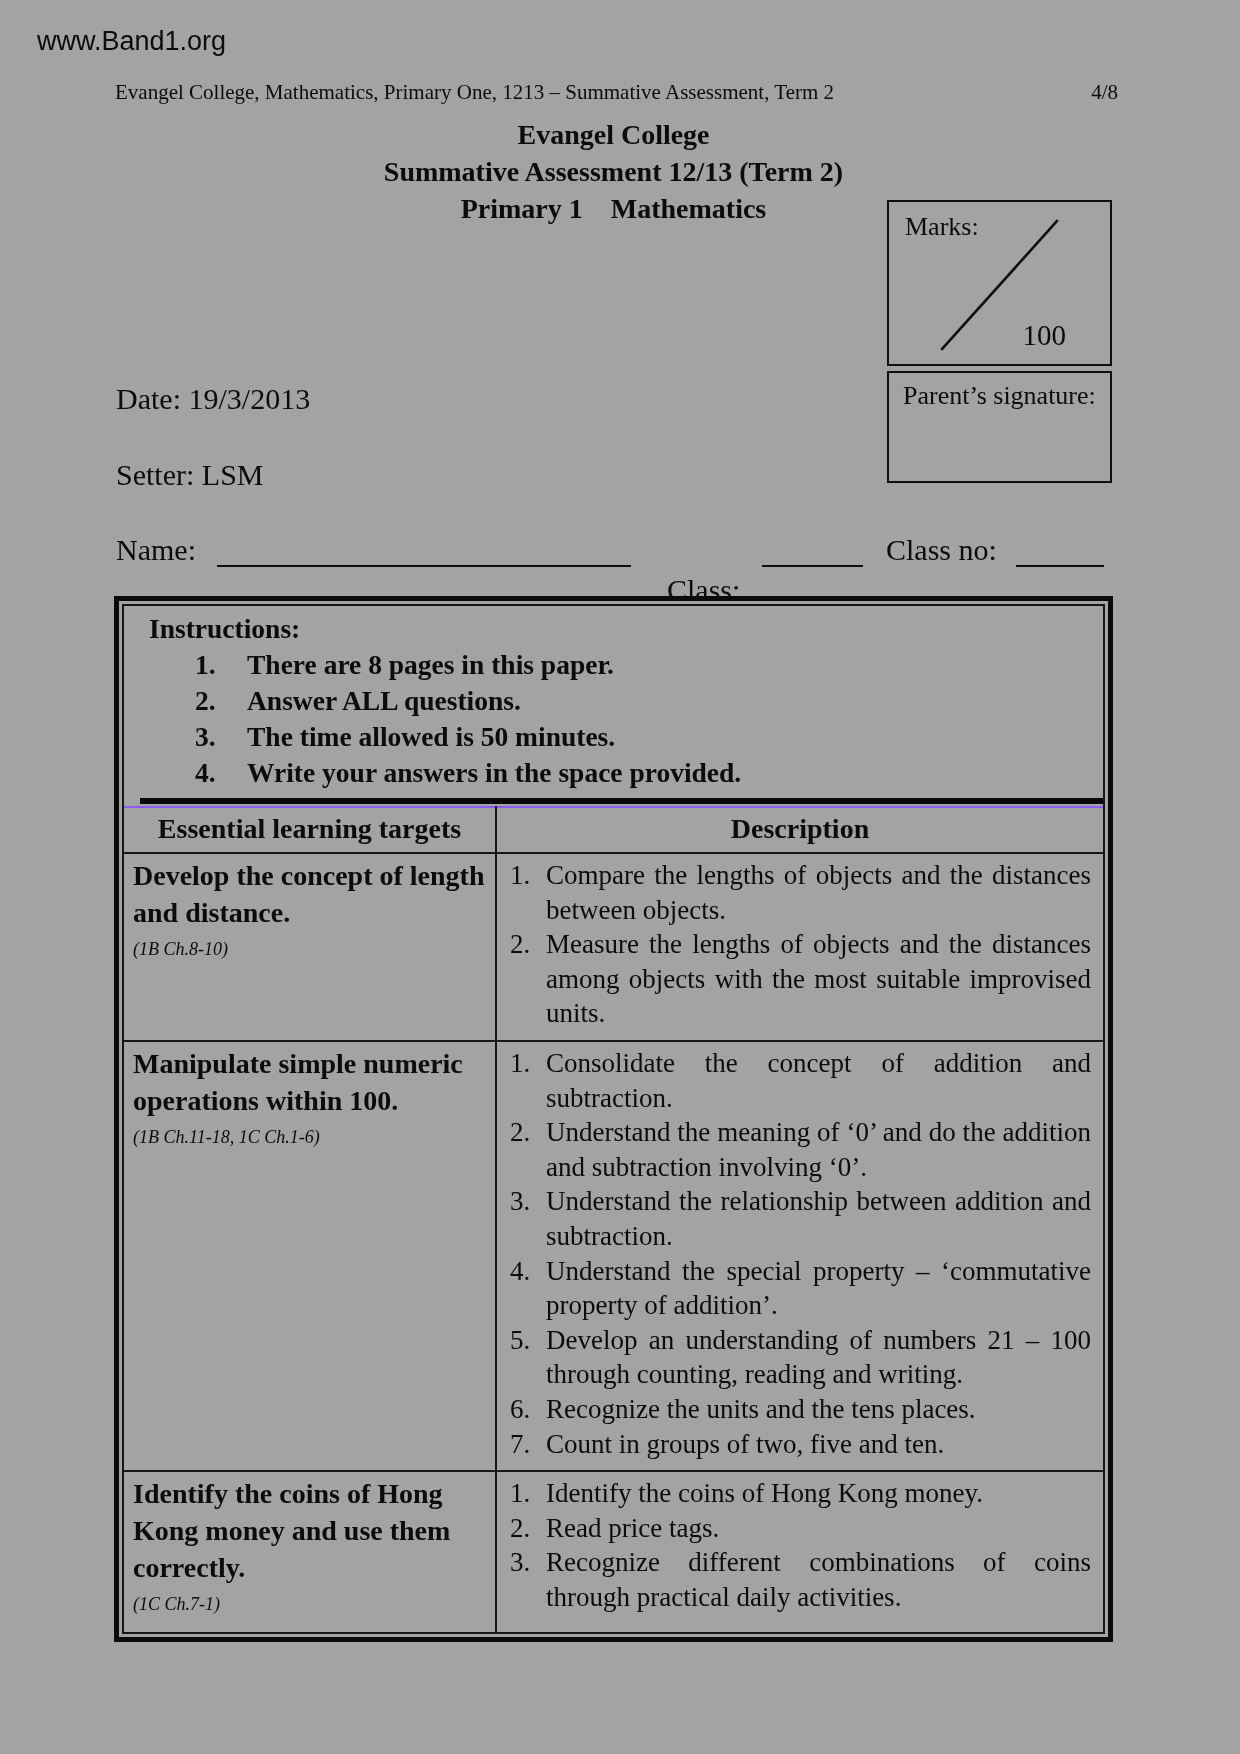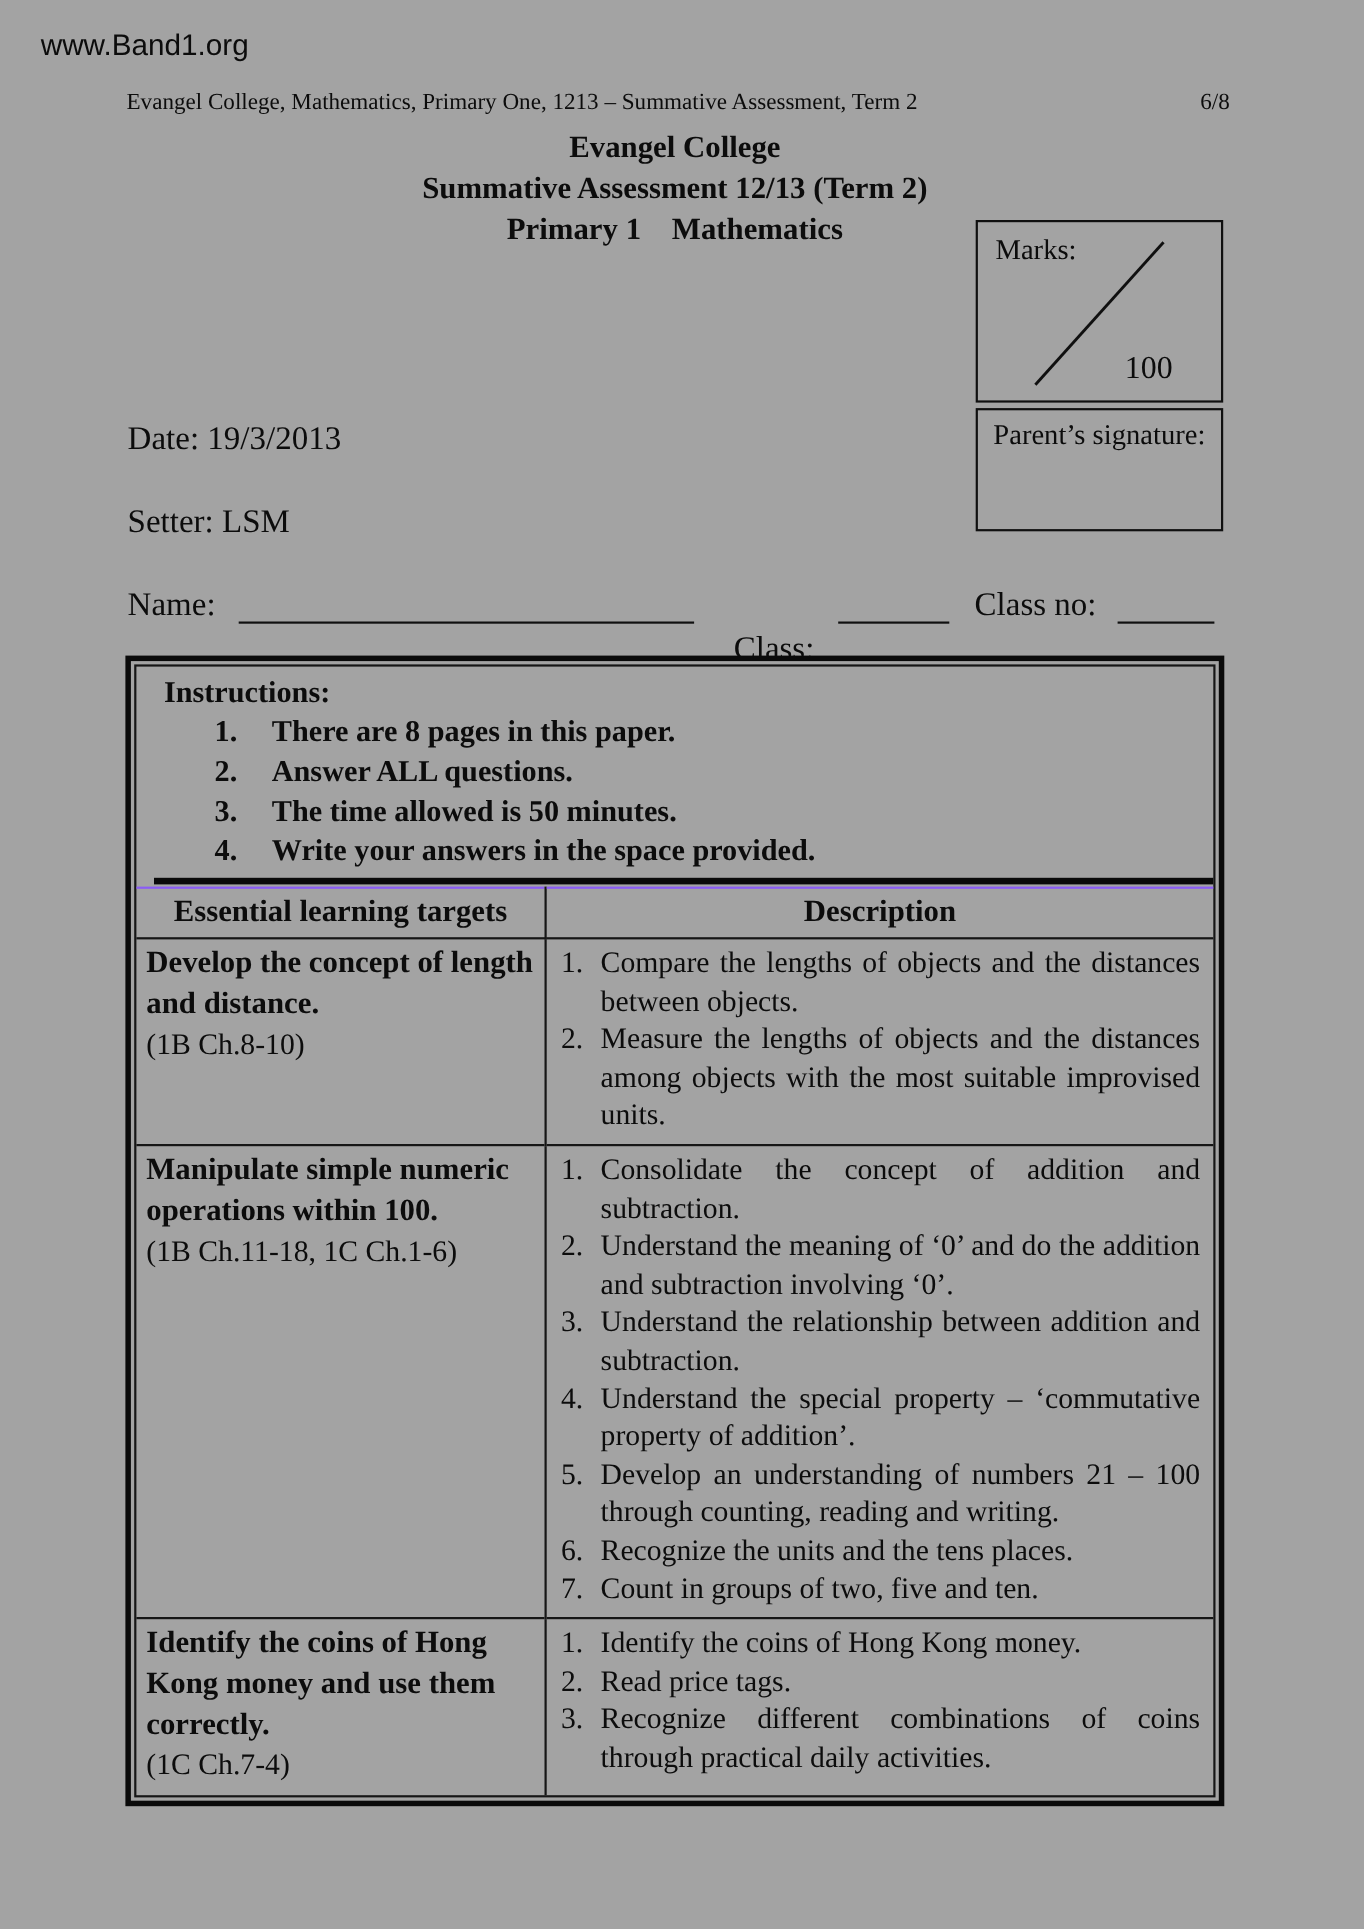--- a/index.html
+++ b/index.html
@@ -78,39 +78,39 @@
     font-size:28px;font-weight:bold;text-align:center;
     padding:5px 0 7px;border-bottom:2px solid #161616;
   }
   .col-target{width:371px;}
   .targets-table td{vertical-align:top;}
   .targets-table th:first-child,
   .targets-table td:first-child{border-right:2px solid #161616;}
   .targets-table tbody tr + tr td{border-top:2px solid #161616;}
   .target-cell{padding:3px 10px 9px 9px;}
   .target-title{font-weight:bold;font-size:28px;line-height:37px;}
-  .target-ref{font-size:27px;line-height:37px;}
+  .target-ref{font-style:italic;font-size:18px;line-height:37px;}
   .desc-cell{padding:4px 12px 9px 0;}
   .desc-list{list-style:none;margin:0;padding:0;counter-reset:descn;}
   .desc-list li{
     position:relative;padding-left:49px;counter-increment:descn;
     text-align:justify;line-height:34.6px;
   }
   .desc-list li::before{content:counter(descn) ".";position:absolute;left:13px;}
 </style>
 </head>
 <body>
 
 <div class="page">
 
   <div class="watermark">www.Band1.org</div>
 
   <div class="page-header">
     <span>Evangel College, Mathematics, Primary One, 1213 – Summative Assessment, Term 2</span>
-    <span>6/8</span>
+    <span>4/8</span>
   </div>
 
   <div class="title-block">
     <div>Evangel College</div>
     <div>Summative Assessment 12/13 (Term 2)</div>
     <div>Primary 1    Mathematics</div>
   </div>
 
   <div class="marks-box">
     <svg class="marks-slash" viewBox="0 0 220 161" width="220" height="161">
@@ -183,21 +183,21 @@
                 <li>Understand the special property – ‘commutative property of addition’.</li>
                 <li>Develop an understanding of numbers 21 – 100 through counting, reading and writing.</li>
                 <li>Recognize the units and the tens places.</li>
                 <li>Count in groups of two, five and ten.</li>
               </ol>
             </td>
           </tr>
           <tr>
             <td class="target-cell">
               <div class="target-title">Identify the coins of Hong Kong money and use them correctly.</div>
-              <div class="target-ref">(1C Ch.7-4)</div>
+              <div class="target-ref">(1C Ch.7-1)</div>
             </td>
             <td class="desc-cell">
               <ol class="desc-list">
                 <li>Identify the coins of Hong Kong money.</li>
                 <li>Read price tags.</li>
                 <li>Recognize different combinations of coins through practical daily activities.</li>
               </ol>
             </td>
           </tr>
         </tbody>

